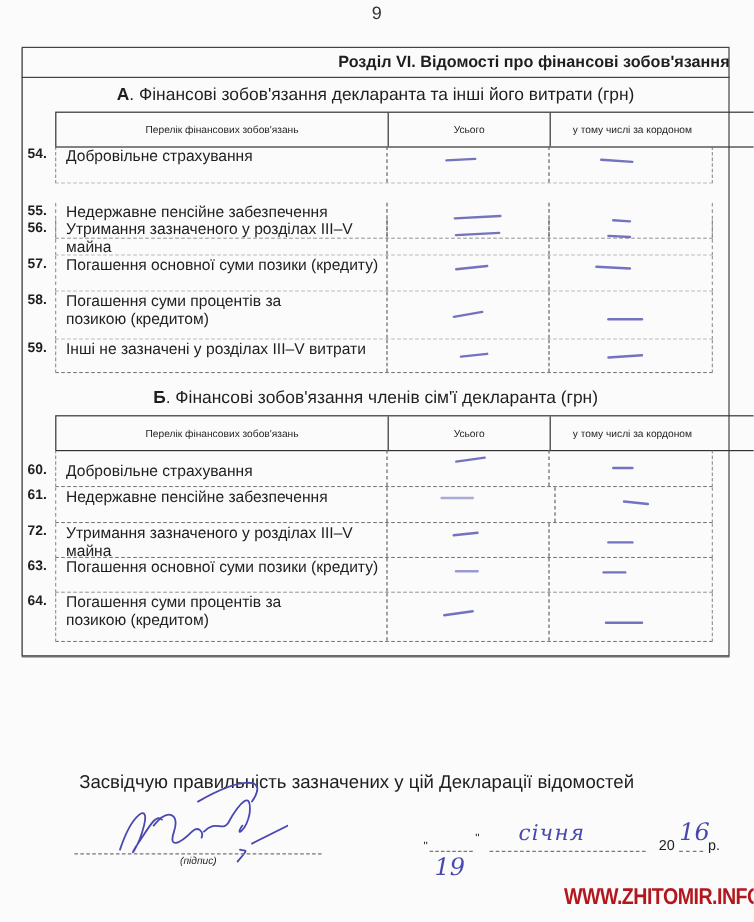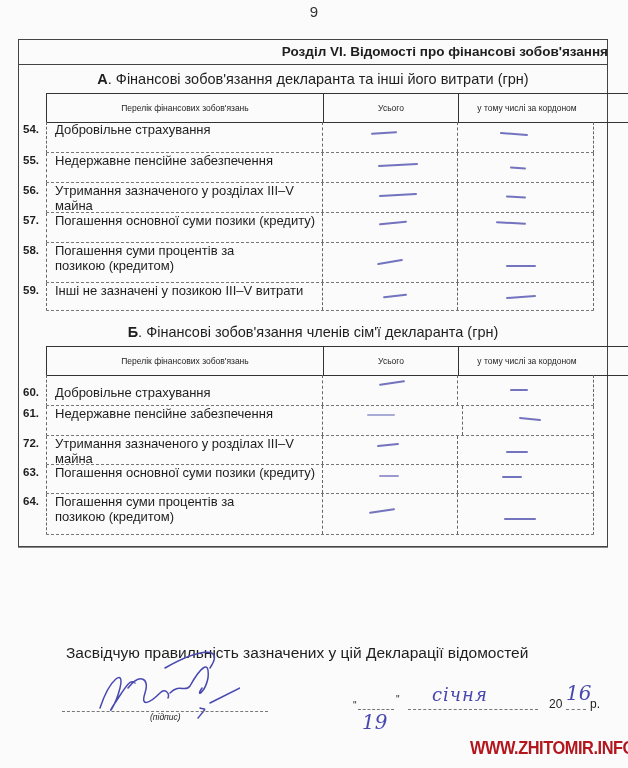--- a/index.html
+++ b/index.html
@@ -60,21 +60,21 @@
         <span class="num">54.</span>
         <span>Добровільне страхування</span>
       </div>
     <div class="cell c2">
         <span class="pen" style="left:48px;top:10px;width:26px;transform:rotate(-3deg);"></span>
       </div>
     <div class="cell c3">
         <span class="pen" style="left:42px;top:11px;width:28px;transform:rotate(4deg);"></span>
       </div>
   </div>
-  <div class="row" style="top:60px;height:30px;">
+  <div class="row" style="top:76px;height:30px;">
     <div class="cell c1 label">
         <span class="num">55.</span>
         <span>Недержавне пенсійне забезпечення</span>
       </div>
     <div class="cell c2">
         <span class="pen" style="left:55px;top:11px;width:40px;transform:rotate(-3deg);"></span>
       </div>
     <div class="cell c3">
         <span class="pen" style="left:52px;top:14px;width:16px;transform:rotate(4deg);"></span>
       </div>
@@ -111,21 +111,21 @@
     <div class="cell c2">
         <span class="pen" style="left:54px;top:18px;width:26px;transform:rotate(-10deg);"></span>
       </div>
     <div class="cell c3">
         <span class="pen" style="left:48px;top:22px;width:30px;"></span>
       </div>
   </div>
   <div class="row" style="top:190px;height:28px;">
     <div class="cell c1 label">
         <span class="num">59.</span>
-        <span>Інші не зазначені у позикою III–V витрати</span>
+        <span>Інші не зазначені у розділах III–V витрати</span>
       </div>
     <div class="cell c2">
         <span class="pen" style="left:60px;top:12px;width:24px;transform:rotate(-6deg);"></span>
       </div>
     <div class="cell c3">
         <span class="pen" style="left:48px;top:13px;width:30px;transform:rotate(-4deg);"></span>
       </div>
   </div>
 </div>
 

